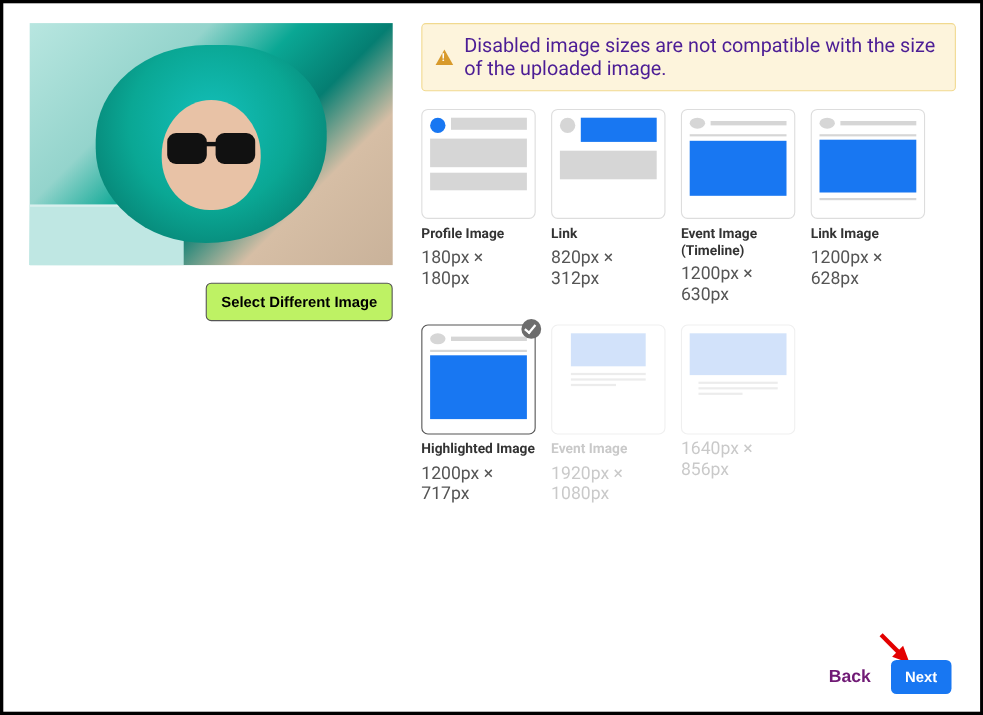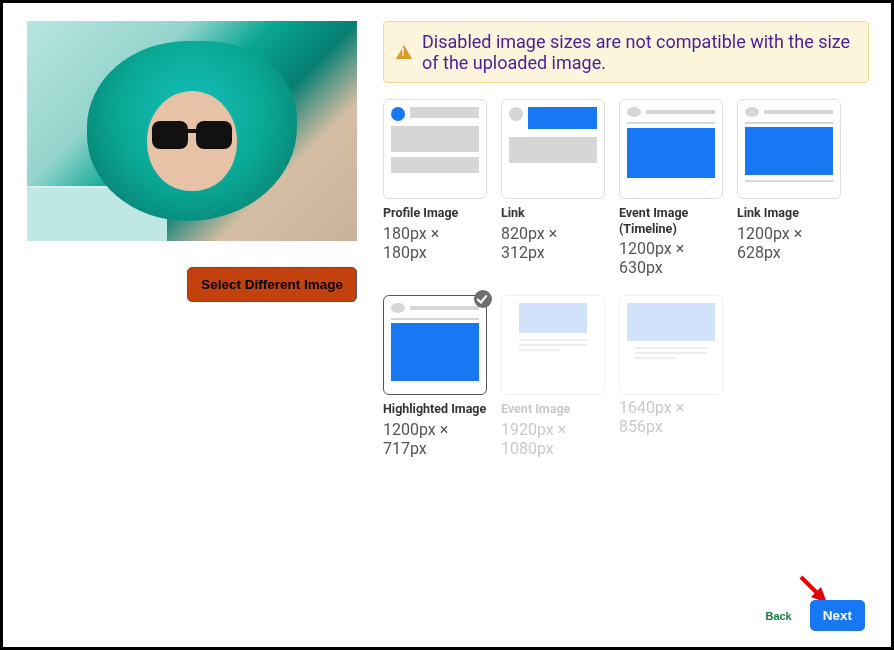--- a/index.html
+++ b/index.html
@@ -51,23 +51,23 @@
     position: absolute; left: 60px; top: 20px; width: 210px; height: 180px;
     background: radial-gradient(ellipse at 50% 40%, #14c0bb 0%, #0aa794 50%, #078576 80%);
     border-radius: 55% 50% 60% 55%;
     filter: blur(0.5px);
   }
   .tile {
     position:absolute; left:0; top:165px; width:140px; height:60px;
     background:#bfe7e3; border-top:2px solid #d8efed;
   }
   .select-diff {
-    margin-top: 26px;
+    margin-top: 16px;
     float: right;
-    background: #c2410c;
+    background: #bef264;
     border: 1px solid #555;
     border-radius: 5px;
     padding: 9px 13px;
     font-size: 13.5px;
     font-weight: 600;
     cursor: pointer;
   }
 
   .right-col { flex: 1; display:flex; flex-direction:column; }
   .alert {
@@ -139,21 +139,21 @@
   .gray{background:#d6d6d6;}
   .blue{background:#1877f2;}
   .lblue{background:#9cc1f5;}
   .line{height:2px;background:#d6d6d6;margin:3px 0;}
 
   .footer {
     position:absolute; right:26px; bottom:16px;
     display:flex; align-items:center; gap:12px;
   }
   .btn-back {
-    background:none;border:none;font-weight:700;font-size:11px;color:#15803d;cursor:pointer;
+    background:none;border:none;font-weight:700;font-size:16px;color:#701a75;cursor:pointer;
   }
   .btn-next {
     background:#1877f2;color:#fff;border:none;border-radius:5px;
     padding:8px 13px;font-weight:700;font-size:13.5px;cursor:pointer;
   }
   .arrow {
     position:absolute; right:60px; bottom:40px;
   }
   .arrow svg{display:block;}
 </style>

